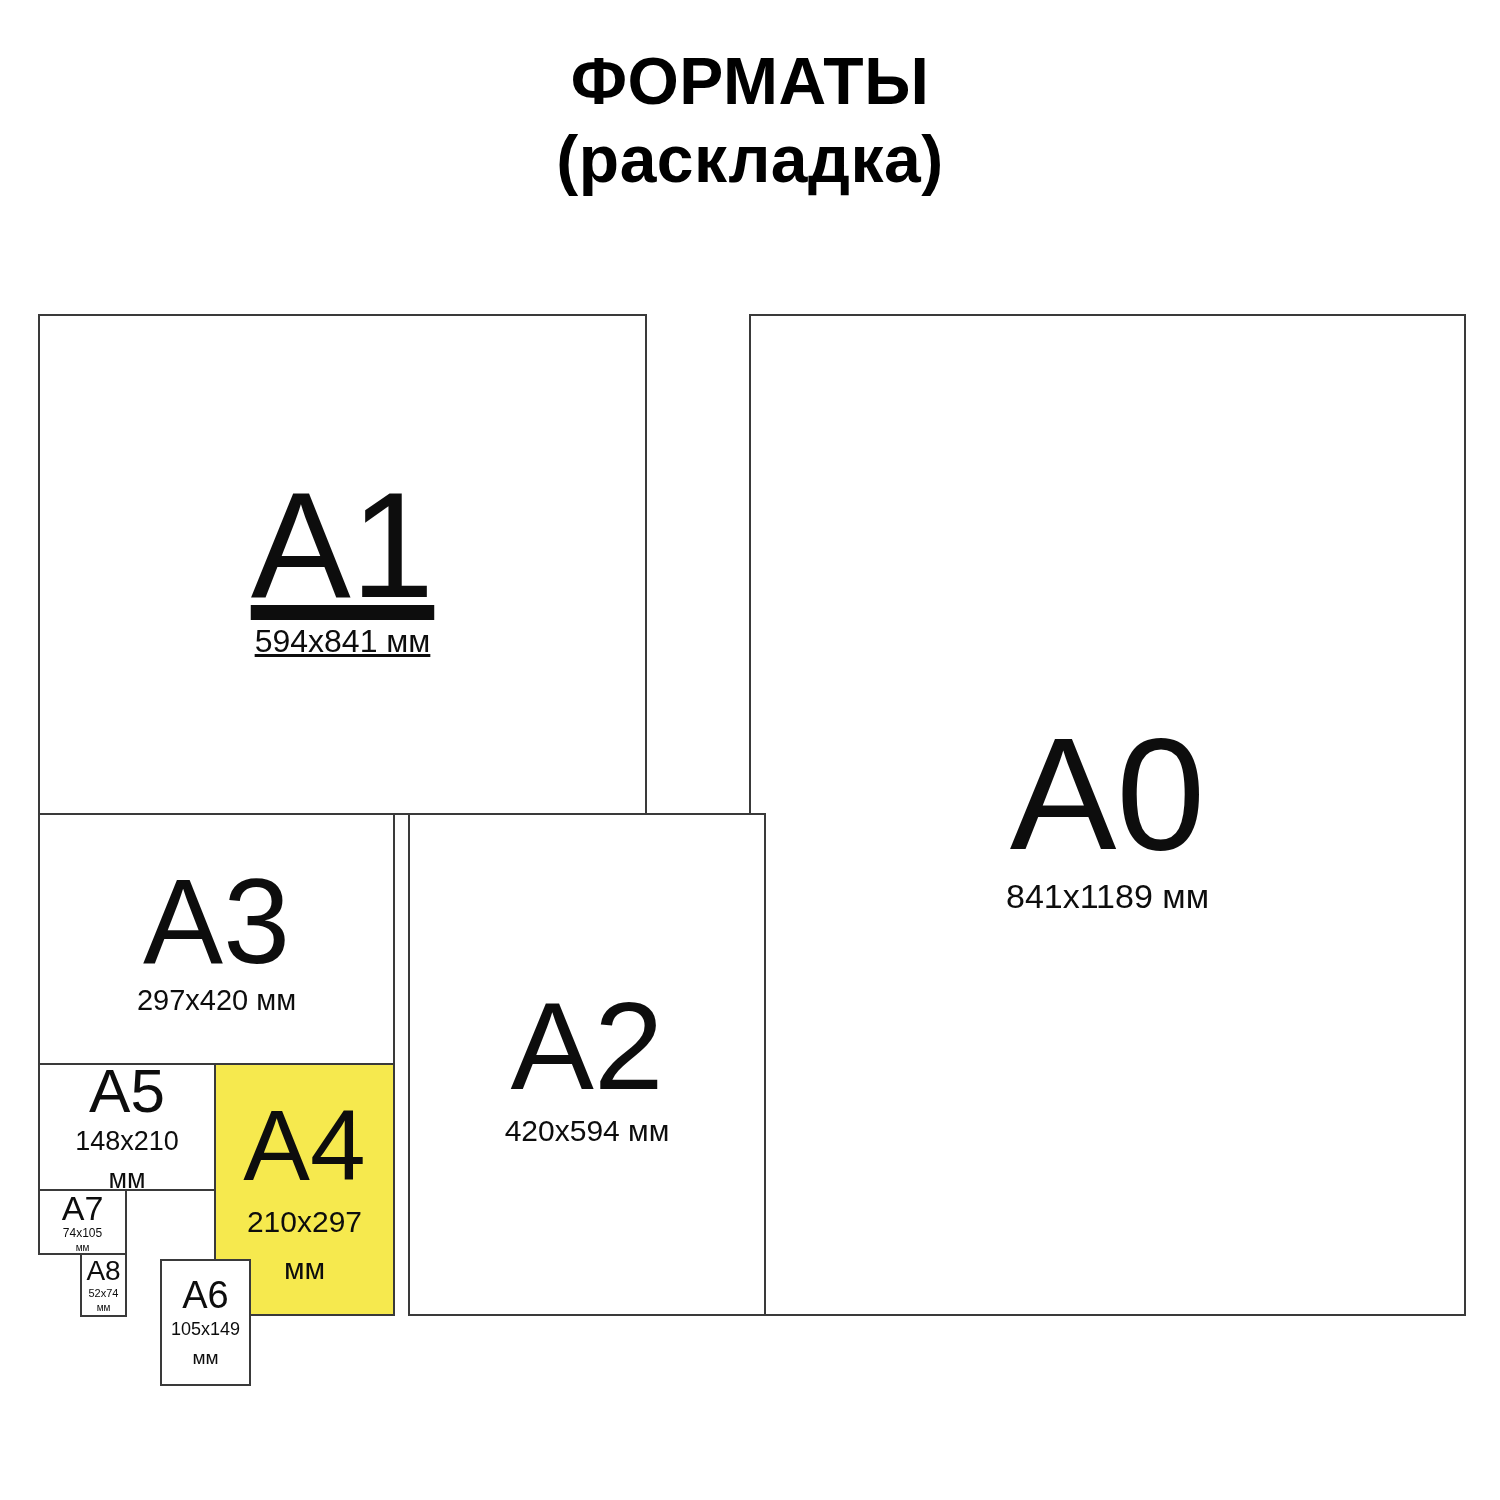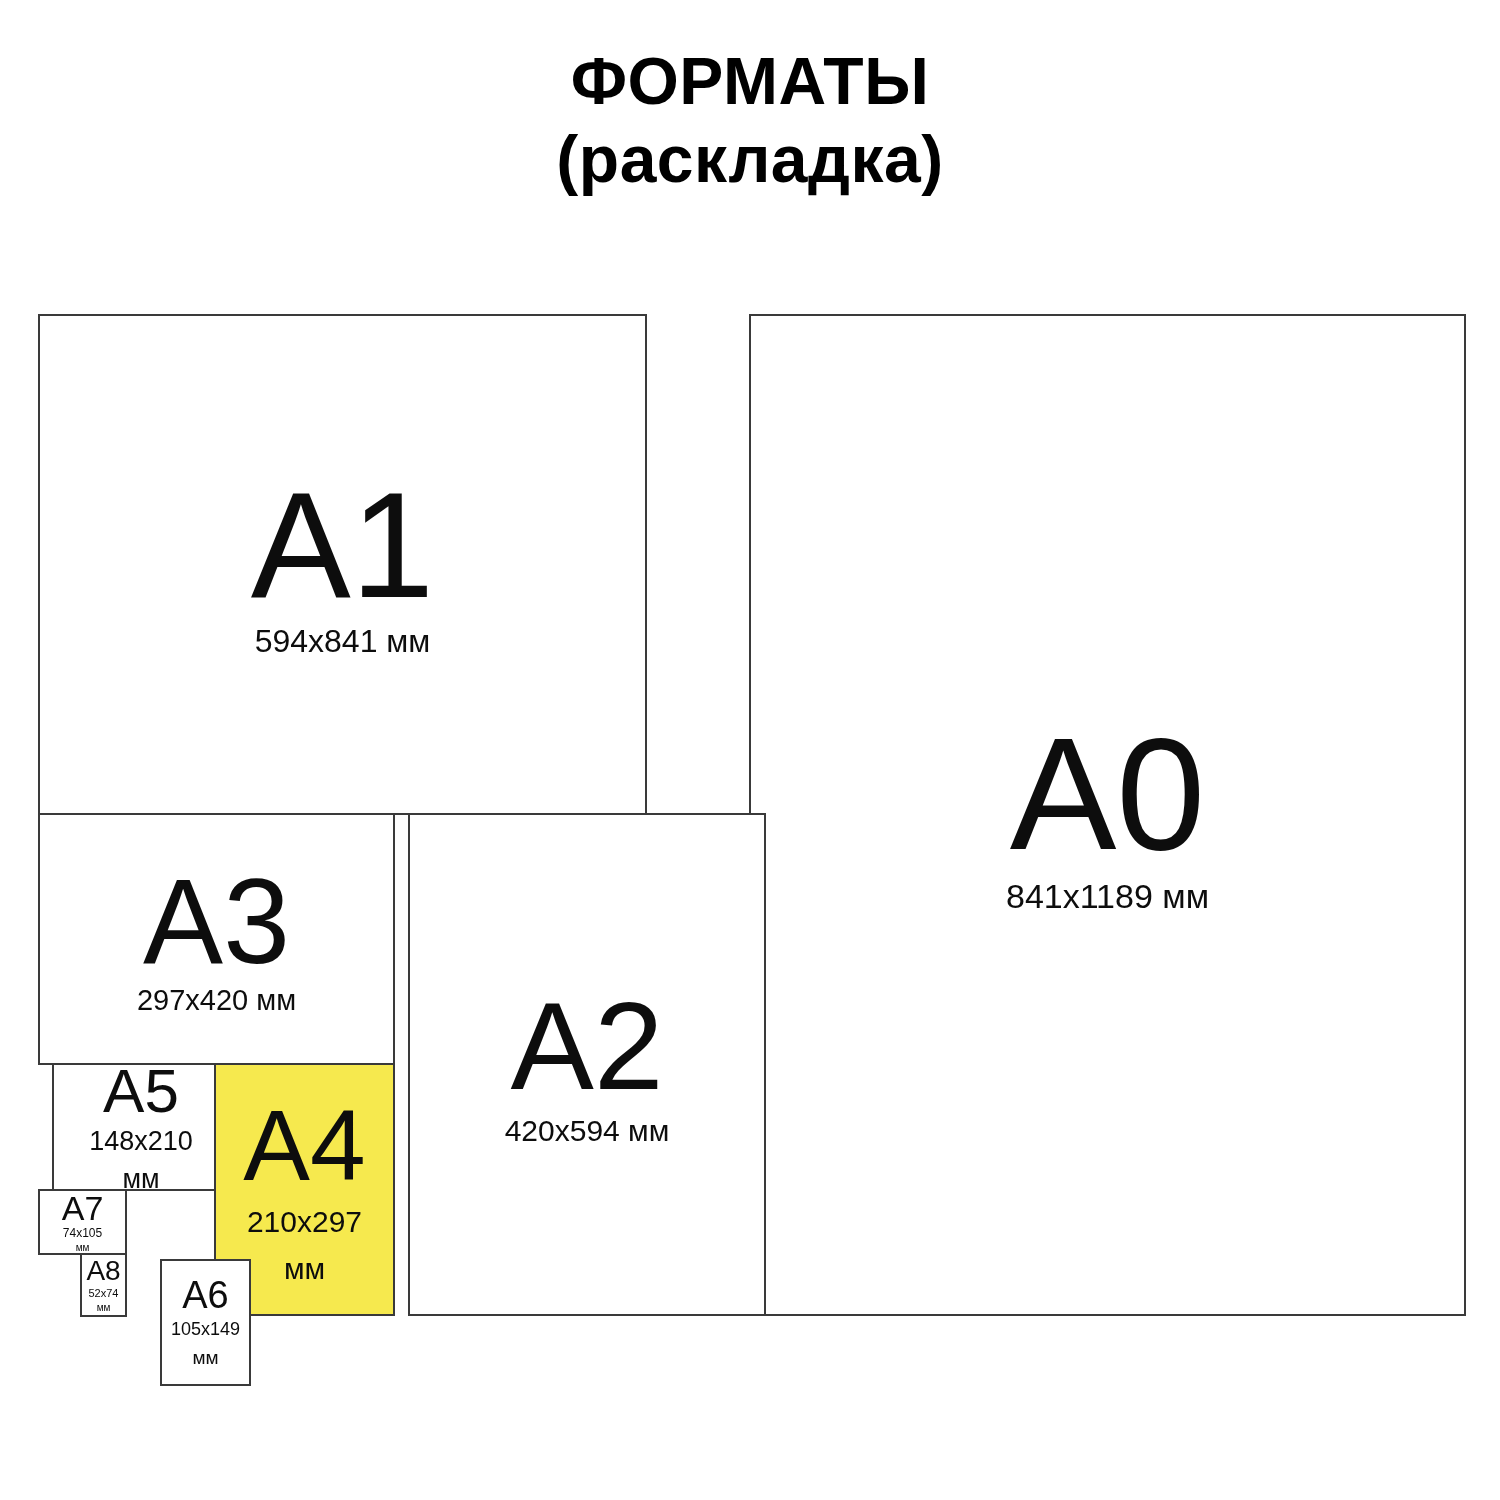--- a/index.html
+++ b/index.html
@@ -31,25 +31,25 @@
     align-items:center;
     justify-content:center;
     text-align:center;
     color:#0d0d0d;
   }
   .label{font-weight:500;line-height:1;white-space:nowrap;}
   .dims{font-weight:400;line-height:1.1;white-space:nowrap;}
   .unit{font-weight:400;line-height:1.1;white-space:nowrap;}
 
   
-  #box-a1{left:38px;  top:314px;  width:609px; height:501px;}
+  #box-a1{left:38px;  top:314px;  width:609px; height:501px;text-decoration:underline;}
   #box-a0{left:749px; top:314px;  width:717px; height:1002px;}
   #box-a3{left:38px;  top:813px;  width:357px; height:252px;}
   #box-a2{left:393px; top:813px;  width:358px; height:503px;}
-  #box-a5{left:52px;  top:1063px; width:178px; height:128px;}
+  #box-a5{left:38px;  top:1063px; width:178px; height:128px;}
   #box-a4{left:214px; top:1063px; width:181px; height:253px;}
   #box-a7{left:38px;  top:1189px; width:89px;  height:66px;}
   #box-a6{left:125px; top:1259px; width:91px;  height:127px;margin-left:35px;}
   #box-a8{left:80px;  top:1253px; width:47px;  height:64px;}
 
   #box-a1 .label{font-size:150px;}
   #box-a1 .dims {font-size:32px;margin-top:4px;}
 
   #box-a0 .label{font-size:160px;}
   #box-a0 .dims {font-size:34px;margin-top:4px;}

